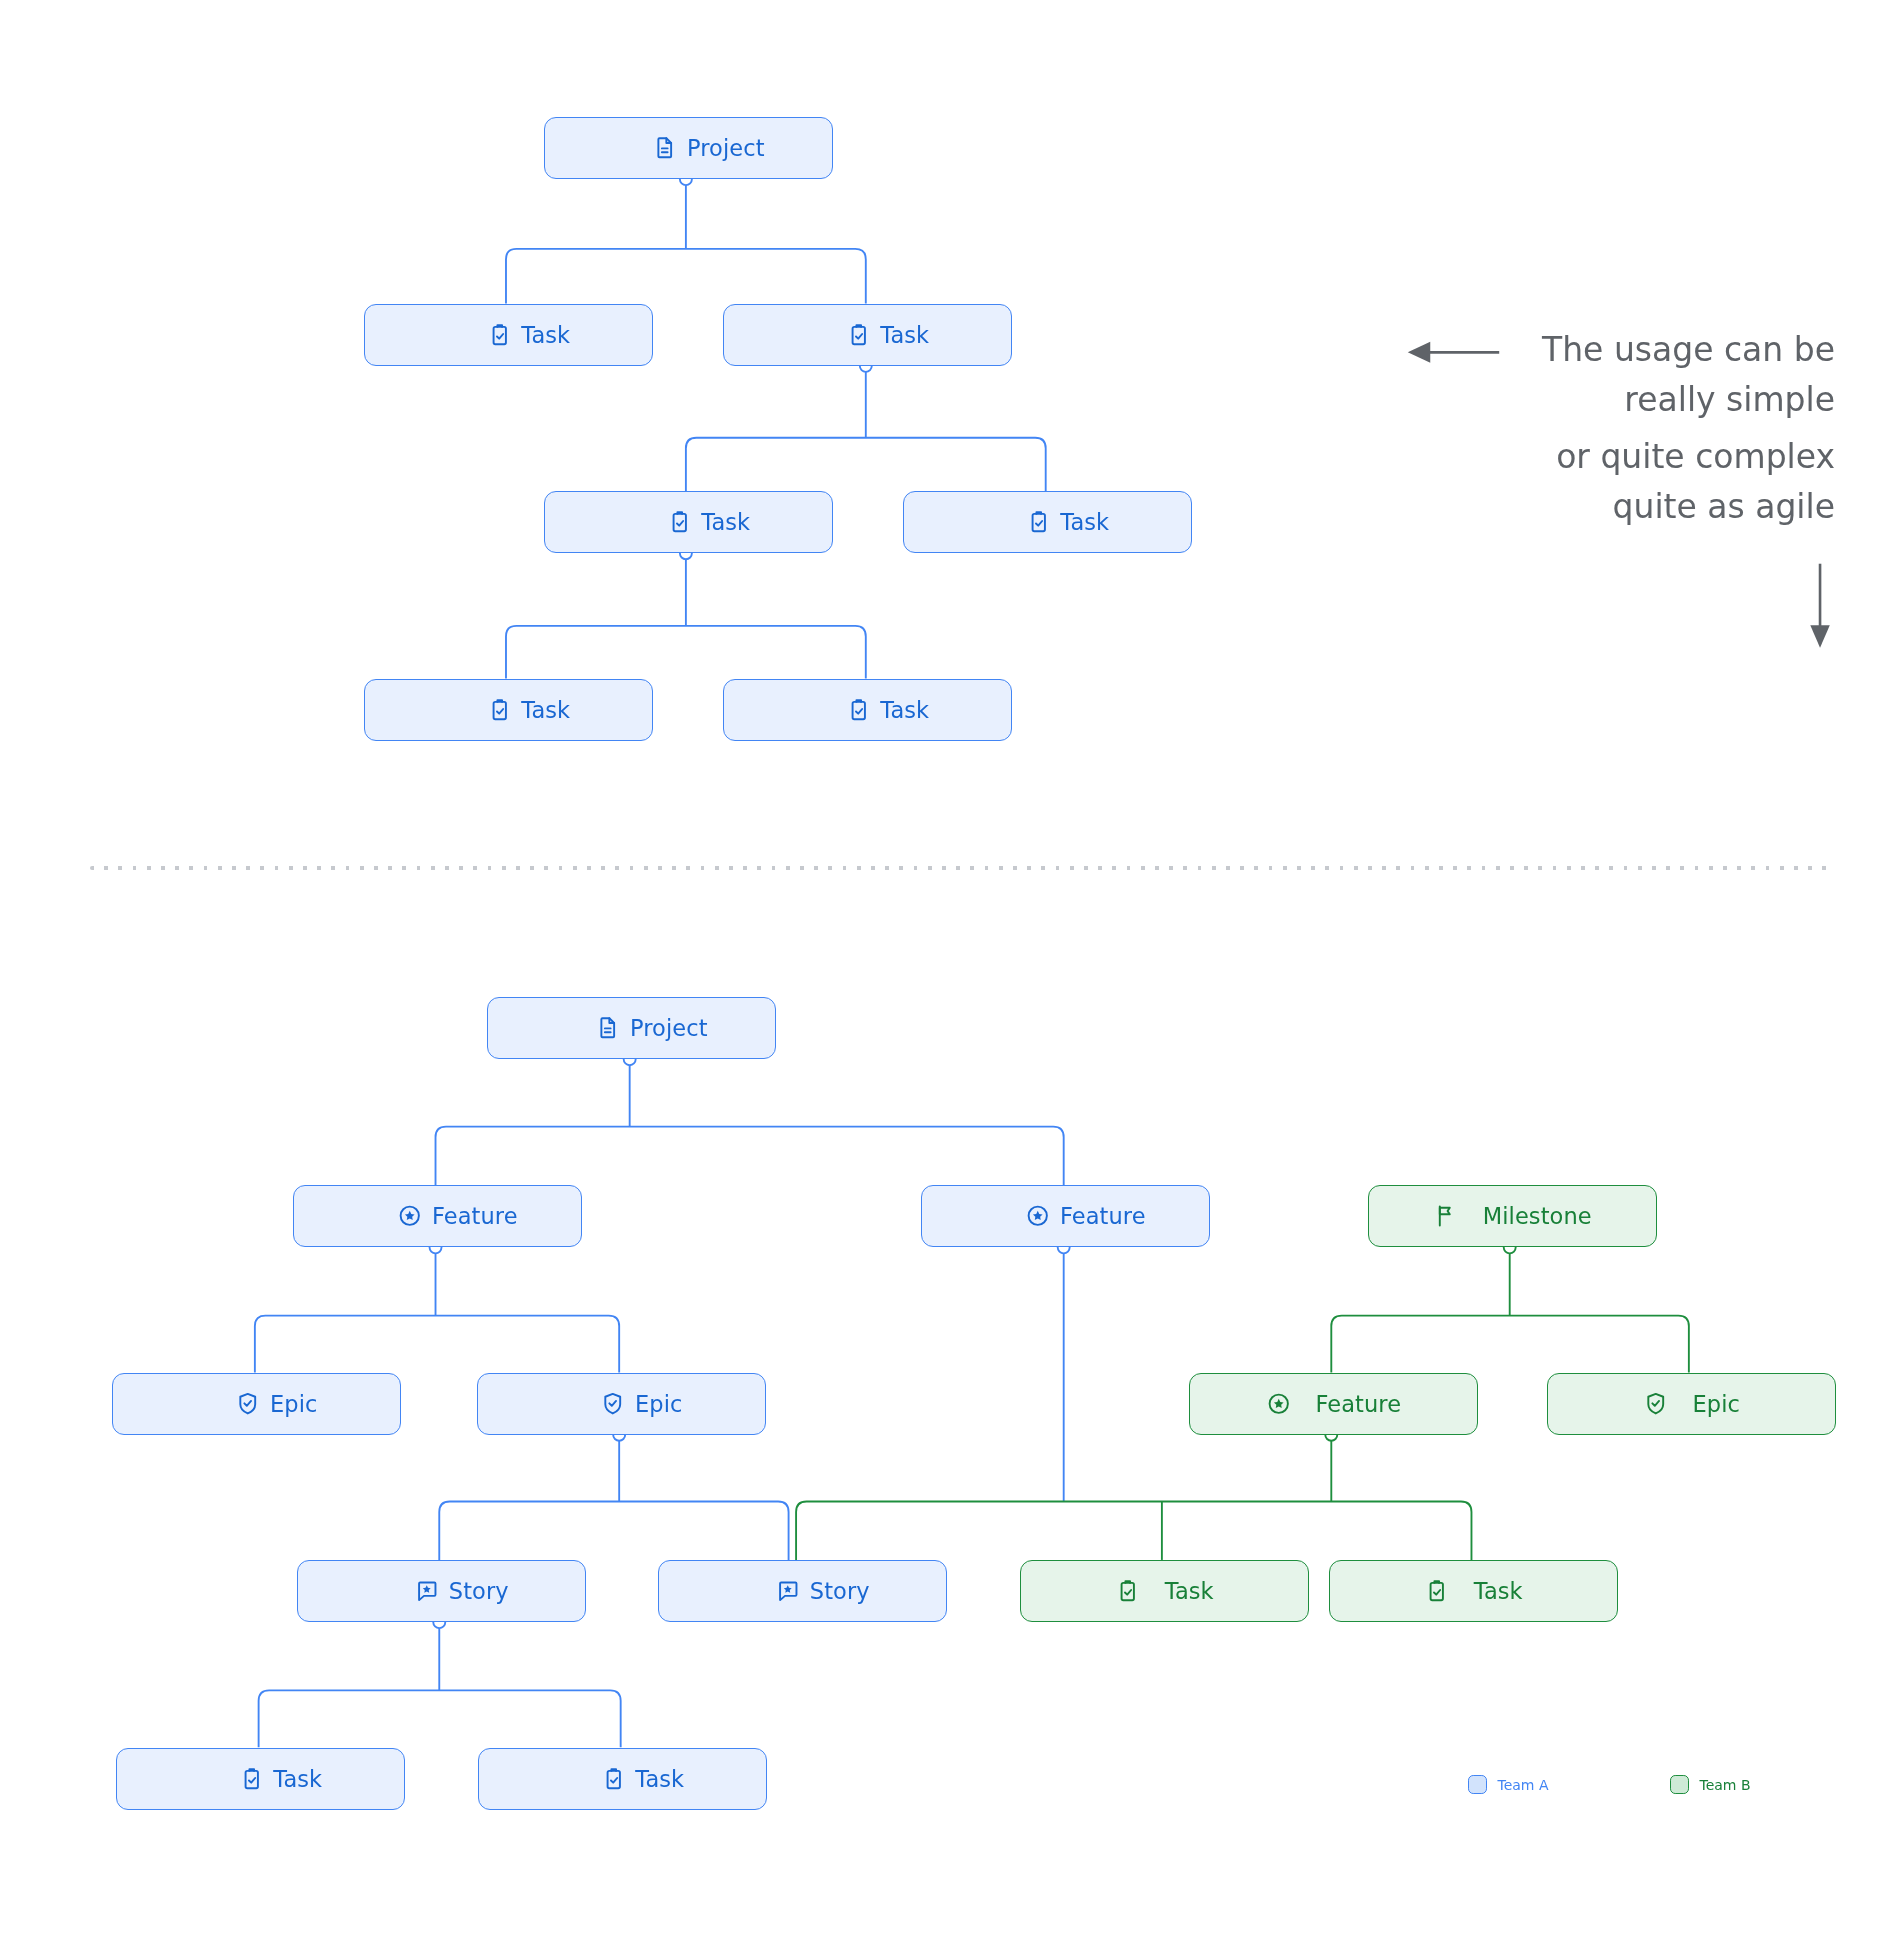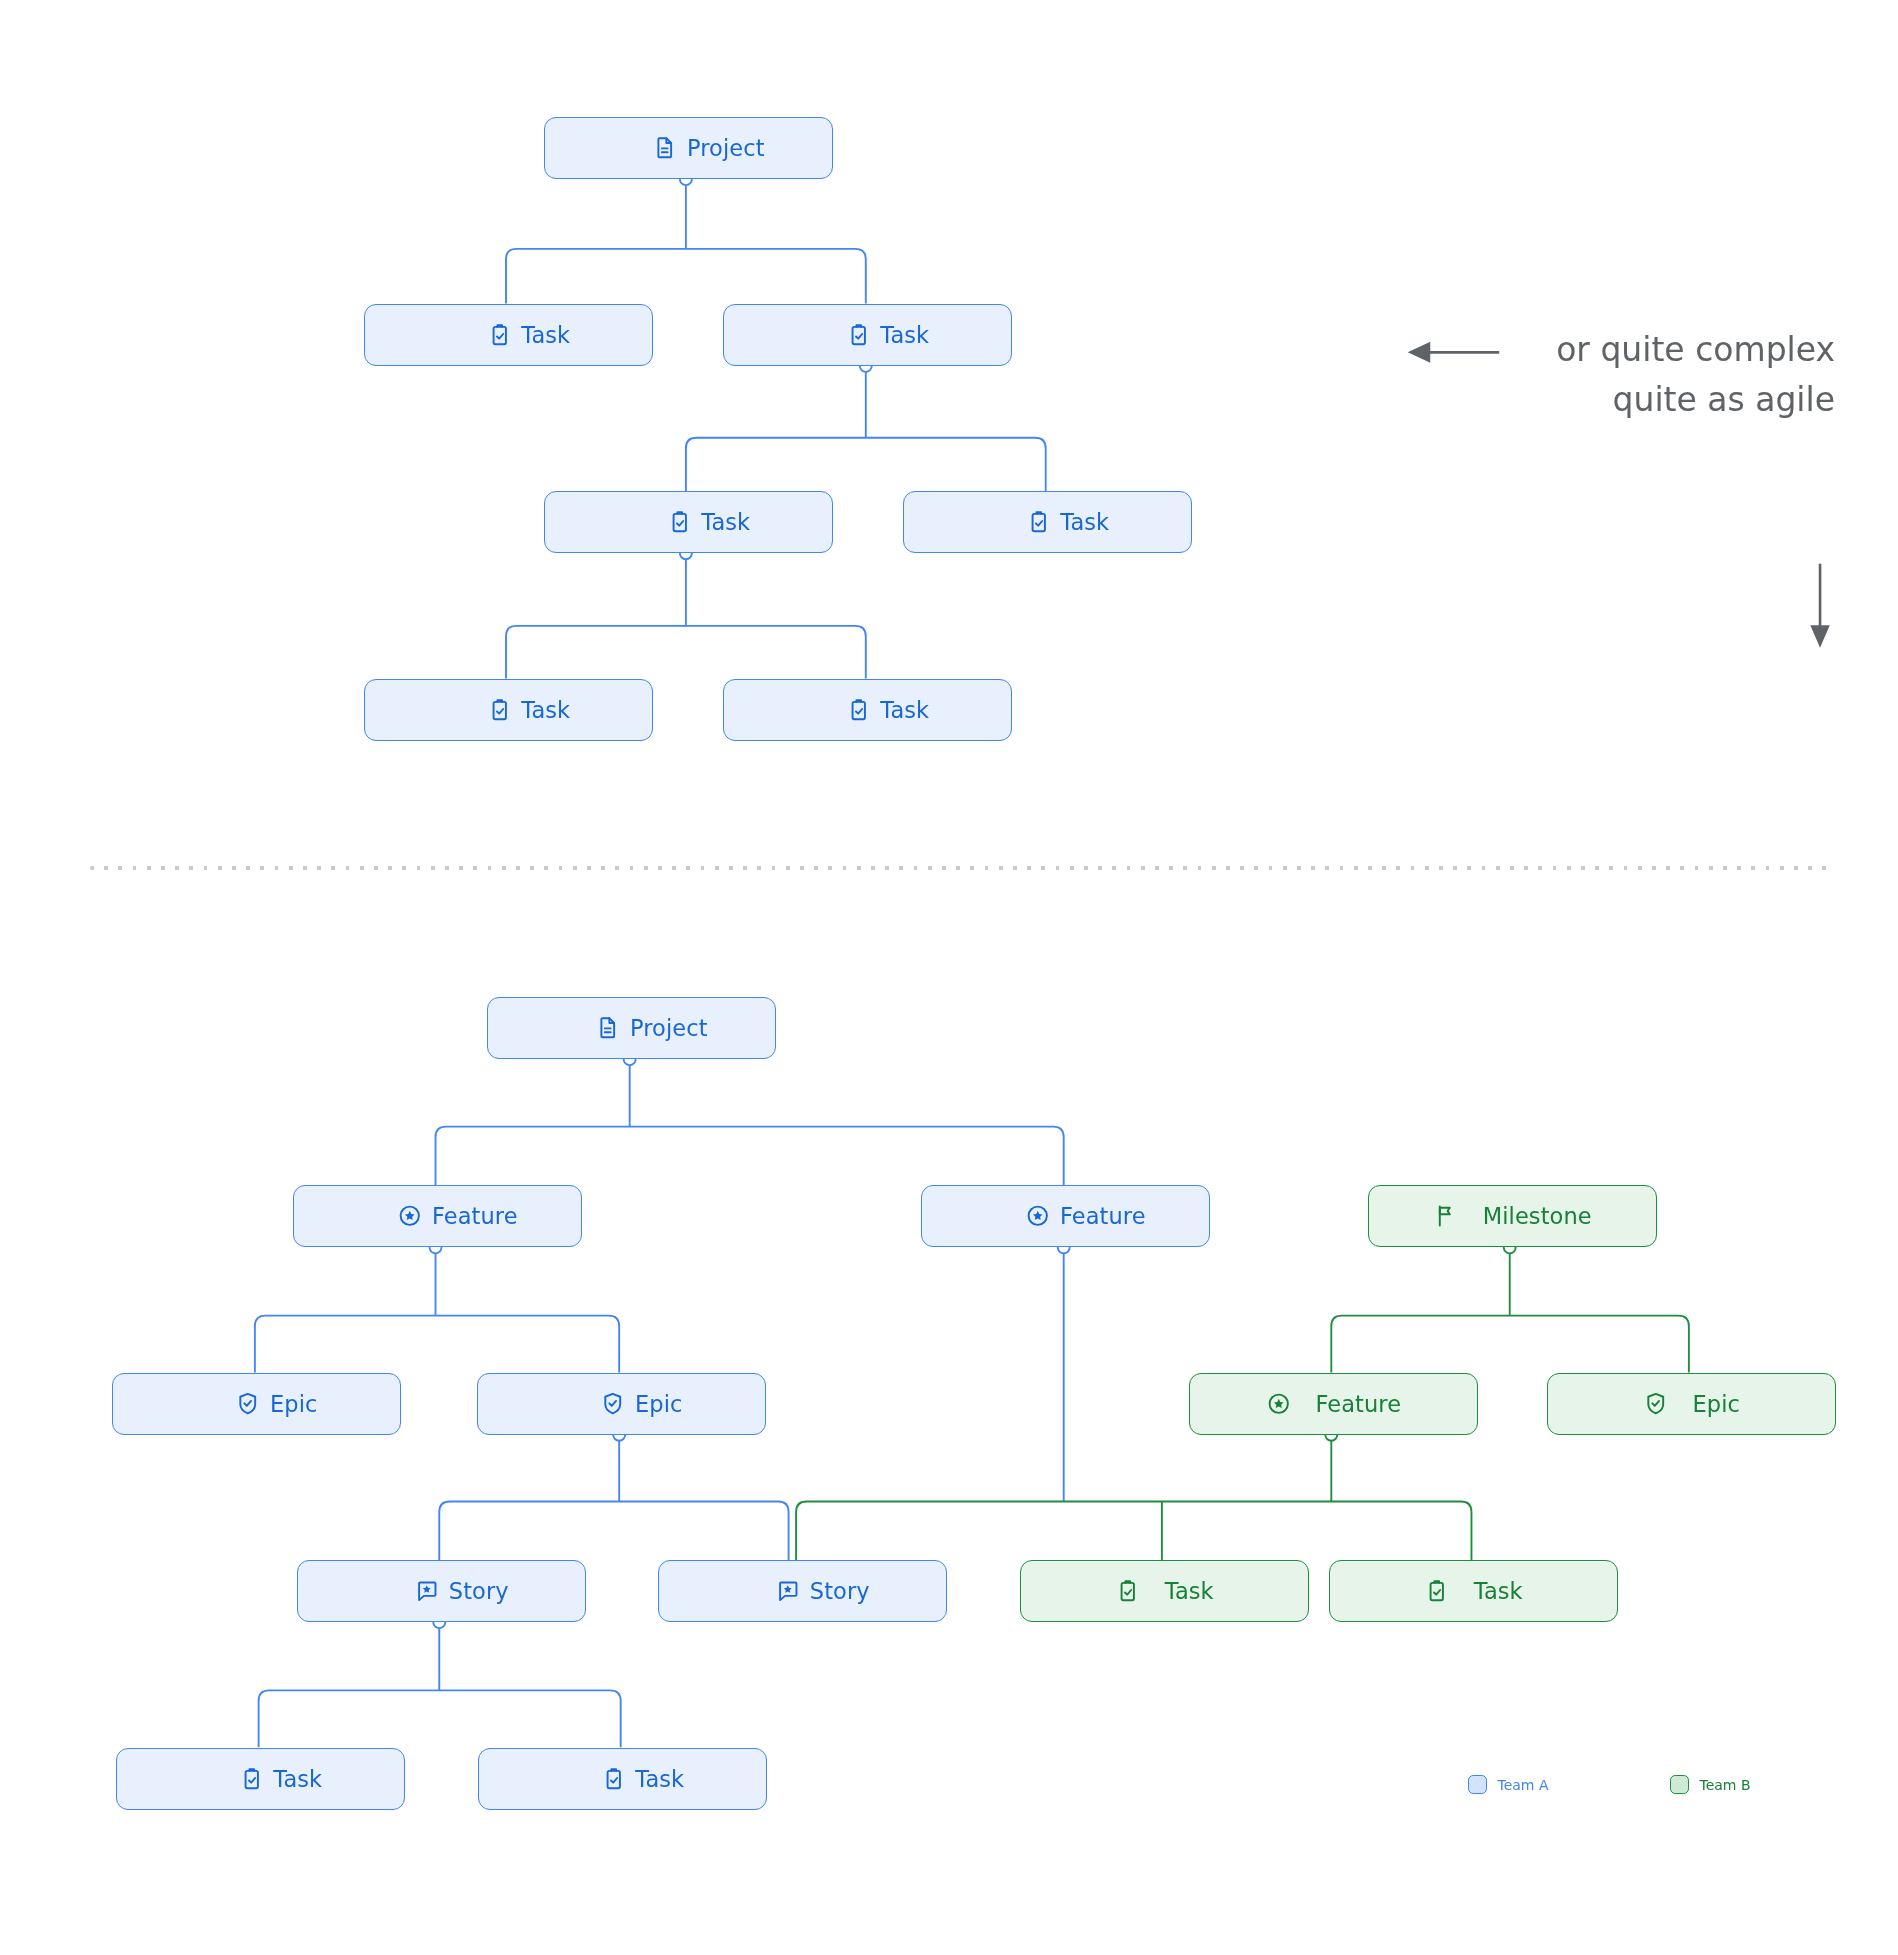--- a/index.html
+++ b/index.html
@@ -30,21 +30,21 @@
     position:absolute;left:90px;top:866px;width:1743px;height:3.7px;
     background:repeating-linear-gradient(90deg,#c6c9ce 0 3.7px,transparent 3.7px 14.2px);
     border-radius:2.2px;
   }
 
   .note{
     position:absolute;right:63px;top:325px;text-align:right;
     color:#5f6368;font-size:33px;line-height:1.5;white-space:nowrap;
   }
   .note p{margin:0;}
-  .note p + p{margin-top:28px;font-style:italic;}
+  .note p + p{margin-top:8px;}
 
   .legend-item{position:absolute;display:flex;align-items:center;gap:10.5px;font-size:14px;}
   .legend-item .swatch{width:19px;height:19px;border-radius:5.2px;box-sizing:border-box;}
   .legend-a{left:1468px;top:1775px;color:#4285f4;}
   .legend-a .swatch{border:1.9px solid #4285f4;background:#d2e3fc;}
   .legend-b{left:1670px;top:1775px;color:#188038;}
   .legend-b .swatch{border:1.9px solid #1e8e3e;background:#ceead6;}
 </style>
 </head>
 <body>
@@ -159,20 +159,22 @@
         <svg viewBox="0 0 24 24">
           <rect x="6.2" y="4.6" width="11.6" height="16.4" rx="1.6"></rect>
           <path d="M9.8 4.6V3h4.4v1.6"></path>
           <path d="M9.4 13.6l2.1 2.1 3.7-4.4"></path>
         </svg>
       </span>
     <span class="label">Task</span>
   </div>
 
   <div class="note">
+    <p><span>The usage can be</span><br>
+       <span>really simple</span></p>
     <p><span>or quite complex</span><br>
        <span>quite as agile</span></p>
   </div>
 
   <div class="divider"></div>
 
   <div class="node team-a" style="left:487px;top:997px;">
     <span class="icon">
         <svg viewBox="0 0 24 24">
           <path d="M13.5 3H7a1 1 0 0 0-1 1v16a1 1 0 0 0 1 1h10a1 1 0 0 0 1-1V7.5z"></path>

